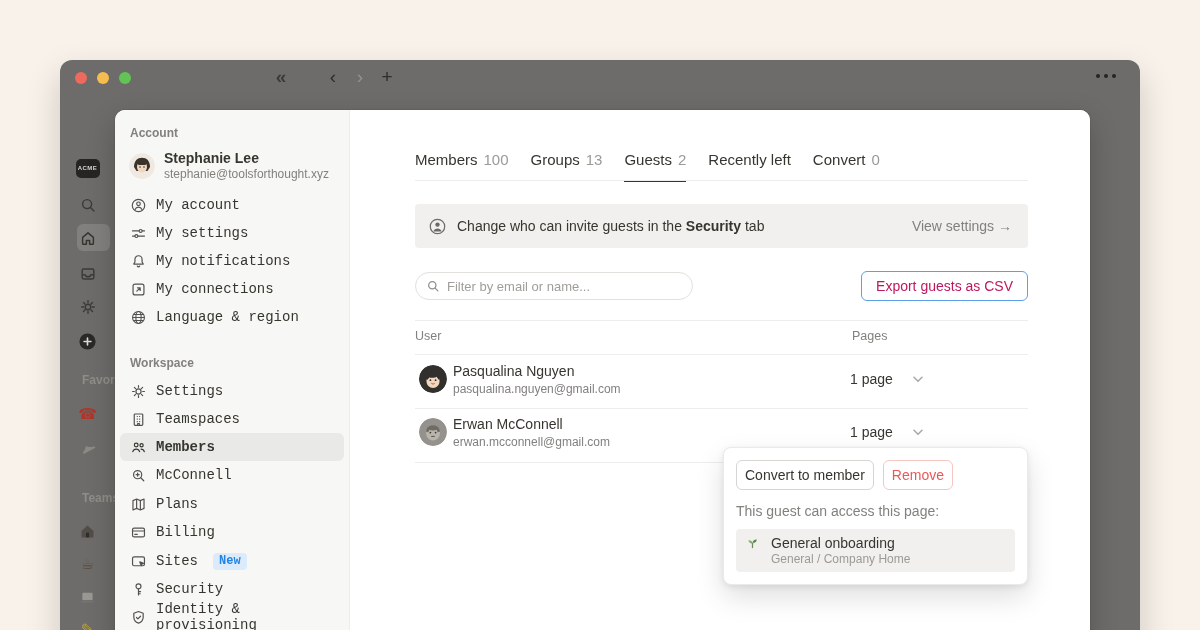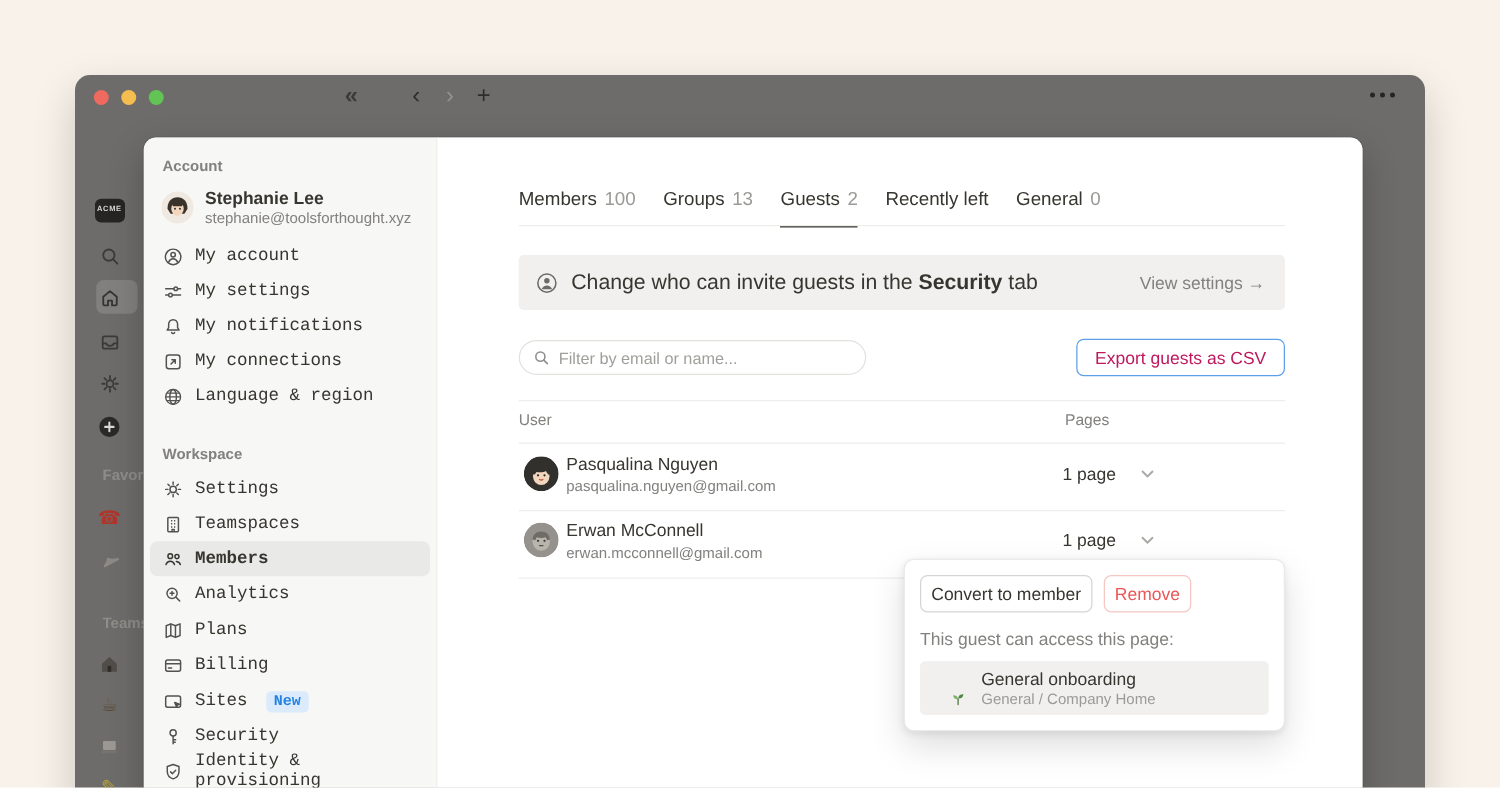--- a/index.html
+++ b/index.html
@@ -53,21 +53,21 @@
 
   
   .content { flex:1; position:relative; background:#fff; }
   .tabs { position:absolute; left:65px; top:40px; display:flex; gap:22px; }
   .tab { font-size:15px; font-weight:500; color:#37352f; padding-bottom:11px; line-height:19px;text-align:right; }
   .tab .cnt { color:#9b9a97; margin-left:6px; font-weight:400; }
   .tab.active { border-bottom:2px solid #37352f; }
   .hr { position:absolute; left:65px; right:62px; height:1px; background:#ededeb; }
   .banner { position:absolute; left:65px; right:62px; top:94px; height:44px; background:#f1f0ee;
             border-radius:4px; display:flex; align-items:center; padding:0 16px 0 13px; }
-  .banner-text { font-size:17px; margin-left:10px; }
+  .banner-text { font-size:14px; margin-left:10px; }
   .banner-text b { font-weight:700; }
   .banner-action { margin-left:auto; font-size:14px; color:#82817e; }
   .searchbox { position:absolute; left:65px; top:162px; width:278px; height:28px; border:1px solid #e2e1de;
                border-radius:14px; background:#fff; display:flex; align-items:center; padding:0 10px; gap:7px; }
   .searchbox input { border:none; outline:none; flex:1; font-size:13px; color:#37352f;
                      font-family:"Liberation Sans", sans-serif; background:transparent; }
   .searchbox input::placeholder { color:#9f9e9a; }
   .export-btn { position:absolute; right:62px; top:161px; height:30px; padding:0 14px; background:#fff;
                 border:1px solid #5ca0e8; border-radius:6px; color:#be185d; font-size:14px;
                 display:flex; align-items:center; }
@@ -81,22 +81,22 @@
   
   .popup { position:absolute; left:373px; top:337px; width:305px; background:#fff; border-radius:8px;
            border:1px solid #ebeae8; padding:12px;
            box-shadow:0 12px 28px rgba(0,0,0,.13), 0 2px 6px rgba(0,0,0,.08); }
   .popup-btns { display:flex; gap:9px; }
   .btn { height:30px; padding:0 8px; border-radius:6px; background:#fff; font-size:14px;
          display:flex; align-items:center; }
   .btn-convert { border:1px solid #d7d5d2; color:#37352f; }
   .btn-remove { border:1px solid #f5c6c2; color:#eb5757; }
   .popup-caption { margin-top:13px; font-size:14px; color:#82817e; }
-  .page-item { margin-top:10px; background:#f1f0ef; border-radius:4px; padding:5px 22px;
-               display:flex; align-items:flex-end; gap:10px; }
+  .page-item { margin-top:10px; background:#f1f0ef; border-radius:4px; padding:5px 8px;
+               display:flex; align-items:flex-start; gap:10px; }
   .page-title { font-size:14px; font-weight:500; line-height:18px; }
   .page-path { font-size:12px; color:#9b9a97; line-height:15px; }
 </style>
 </head>
 <body>
 
 <div class="window">
 
   <div class="traffic">
     <span class="dot dot-close"></span>
@@ -283,21 +283,21 @@
           </span>
         <span>Members</span>
       </div>
       <div class="s-item" style="top:351px">
         <span class="s-ic">
             <svg width="17" height="17" viewBox="0 0 20 20" fill="none" stroke="#54524f" stroke-width="1.4" stroke-linecap="round">
               <circle cx="9" cy="9" r="4.8"></circle>
               <path d="M12.6 12.6l3.6 3.6M9 7.2v3.6M7.2 9h3.6"></path>
             </svg>
           </span>
-        <span>Analytics</span>
+        <span>McConnell</span>
       </div>
       <div class="s-item" style="top:408px">
         <span class="s-ic">
             <svg width="17" height="17" viewBox="0 0 20 20" fill="none" stroke="#54524f" stroke-width="1.4" stroke-linecap="round">
               <rect x="3" y="4.8" width="14" height="10.4" rx="1.8"></rect>
               <path d="M3 8.2h14M5.6 12.2h3"></path>
             </svg>
           </span>
         <span>Billing</span>
       </div>
@@ -349,21 +349,21 @@
         <div class="tab">
           <span>Groups</span><span class="cnt">13</span>
         </div>
         <div class="tab active">
           <span>Guests</span><span class="cnt">2</span>
         </div>
         <div class="tab">
           <span>Recently left</span>
         </div>
         <div class="tab">
-          <span>General</span><span class="cnt">0</span>
+          <span>Convert</span><span class="cnt">0</span>
         </div>
       </div>
       <div class="hr" style="top:70px"></div>
 
       <div class="banner">
         <svg width="19" height="19" viewBox="0 0 20 20" fill="none" stroke="#6b6a67" stroke-width="1.3">
             <circle cx="10" cy="10" r="7.6"></circle>
             <circle cx="10" cy="8" r="2.3" fill="#6b6a67" stroke="none"></circle>
             <path d="M5.5 15.2c.9-2.1 2.6-3.2 4.5-3.2s3.6 1.1 4.5 3.2" fill="#6b6a67" stroke="none"></path>
           </svg>

